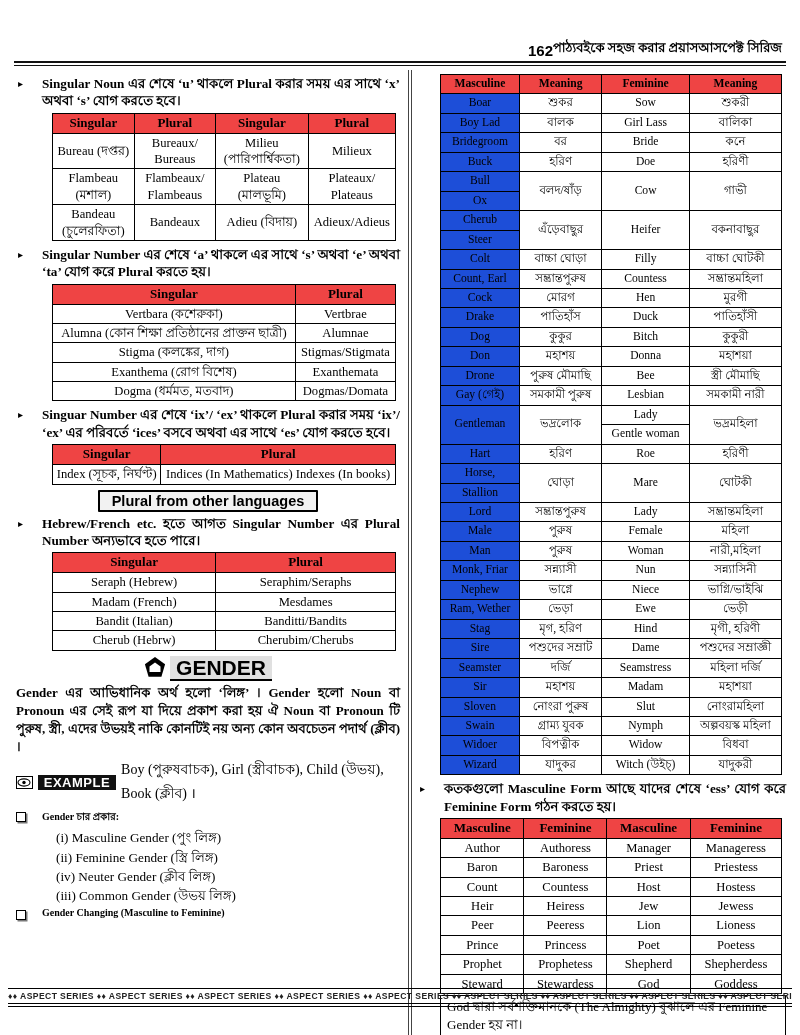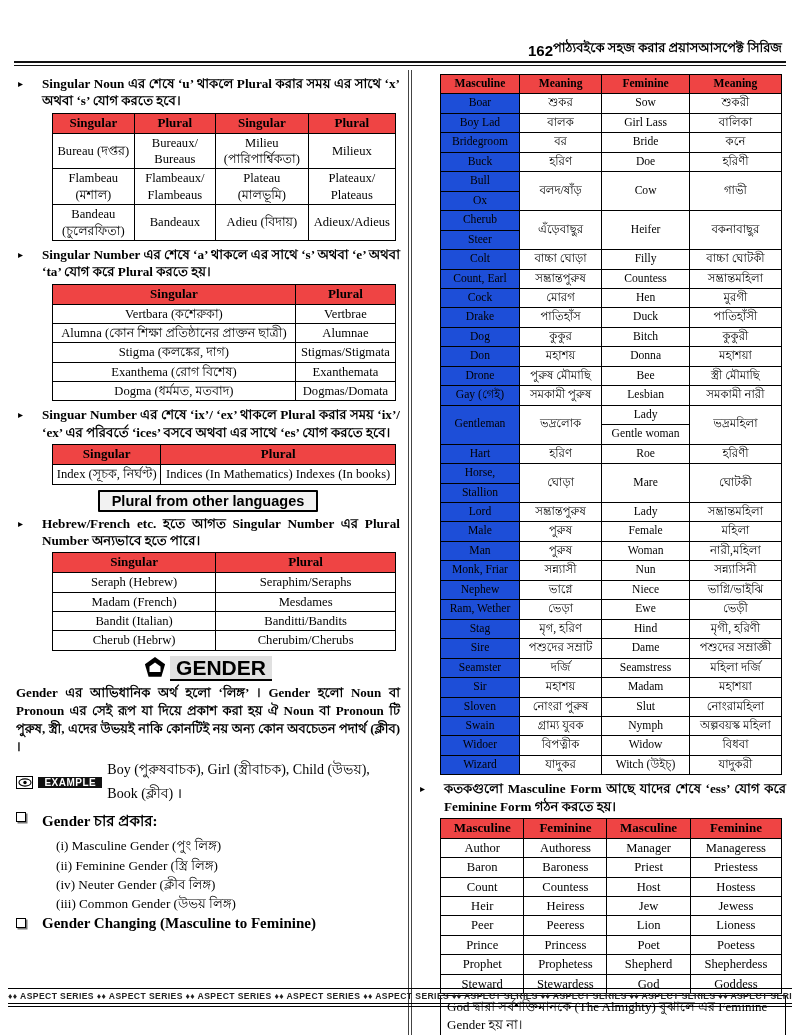--- a/index.html
+++ b/index.html
@@ -43,27 +43,27 @@
   
   .gender-head { display:flex; justify-content:center; align-items:center; gap:4px; margin:4px 0 2px 0; }
   .gender-head .txt {
     font-family:"Liberation Sans",sans-serif; font-weight:bold; font-size:21px;
     background:#e0e0e0; padding:0 6px; border-bottom:2px solid #000; line-height:1.1;
   }
   .para { font-size:13px; font-weight:bold; line-height:1.38; text-align:justify; }
   
   .example { display:flex; align-items:center; gap:5px; margin:3px 0; }
   .ex-eye { display:inline-flex; align-items:center; justify-content:center; width:20px; height:13px; border:1px solid #000; }
-  .ex-badge { background:#111; color:#fff; font-family:"Liberation Sans",sans-serif; font-weight:bold; font-size:10px; padding:0px 6px; letter-spacing:0.5px; }
+  .ex-badge { background:#111; color:#fff; font-family:"Liberation Sans",sans-serif; font-weight:bold; font-size:13px; padding:0px 6px; letter-spacing:0.5px; }
   .example .ex-text { font-size:14px; }
   
   .sq-row { display:flex; margin:2px 0; }
   .sq-row .sq { flex:0 0 26px; padding-top:3px; }
   .sq-row .sq i { display:block; width:10px; height:10px; border:1.6px solid #000; box-shadow:1.5px 1.5px 0 #777; }
-  .sq-row .txt { font-weight:bold; font-size:15px; }
+  .sq-row .txt { font-weight:bold; font-size:10px; }
   .type-list { margin-left:40px; }
   .type-item { font-size:13.2px; line-height:1.45; }
   
   .god-note { border:1px solid #000; margin-left:22px; margin-top:-4px; padding:2px 6px; font-size:13px; line-height:1.4; }
   
   .footer {
     position:absolute; left:8px; right:8px; bottom:28px;
     border-top:1px solid #000; border-bottom:4px double #000;
     font-family:"Liberation Sans",sans-serif; font-weight:bold; font-size:8.6px;
     letter-spacing:0.4px; white-space:nowrap; overflow:hidden; text-align:center;

